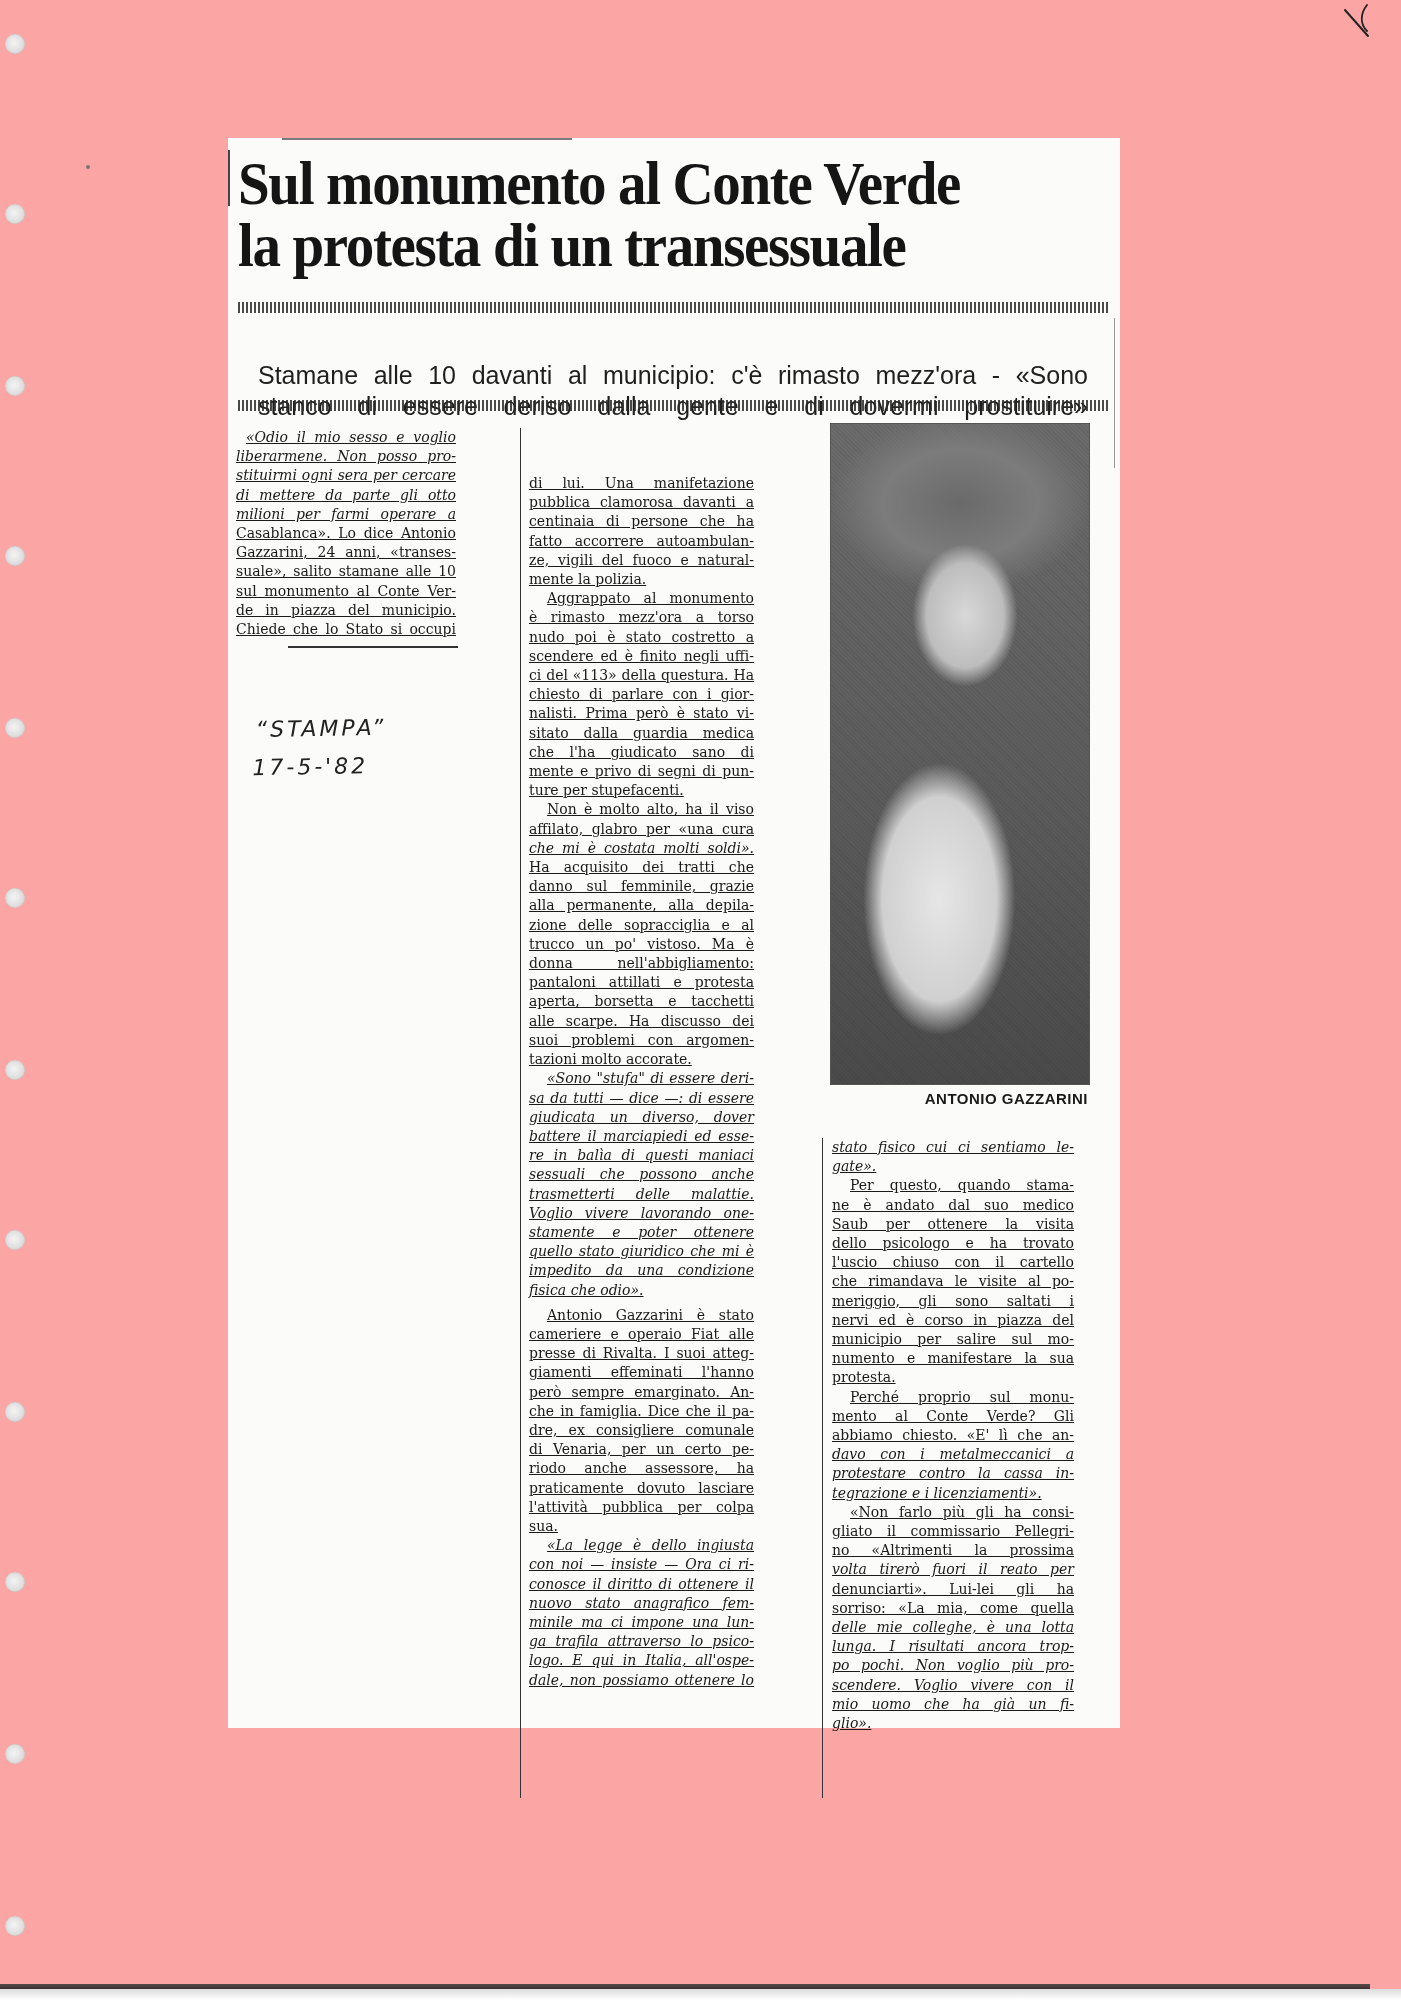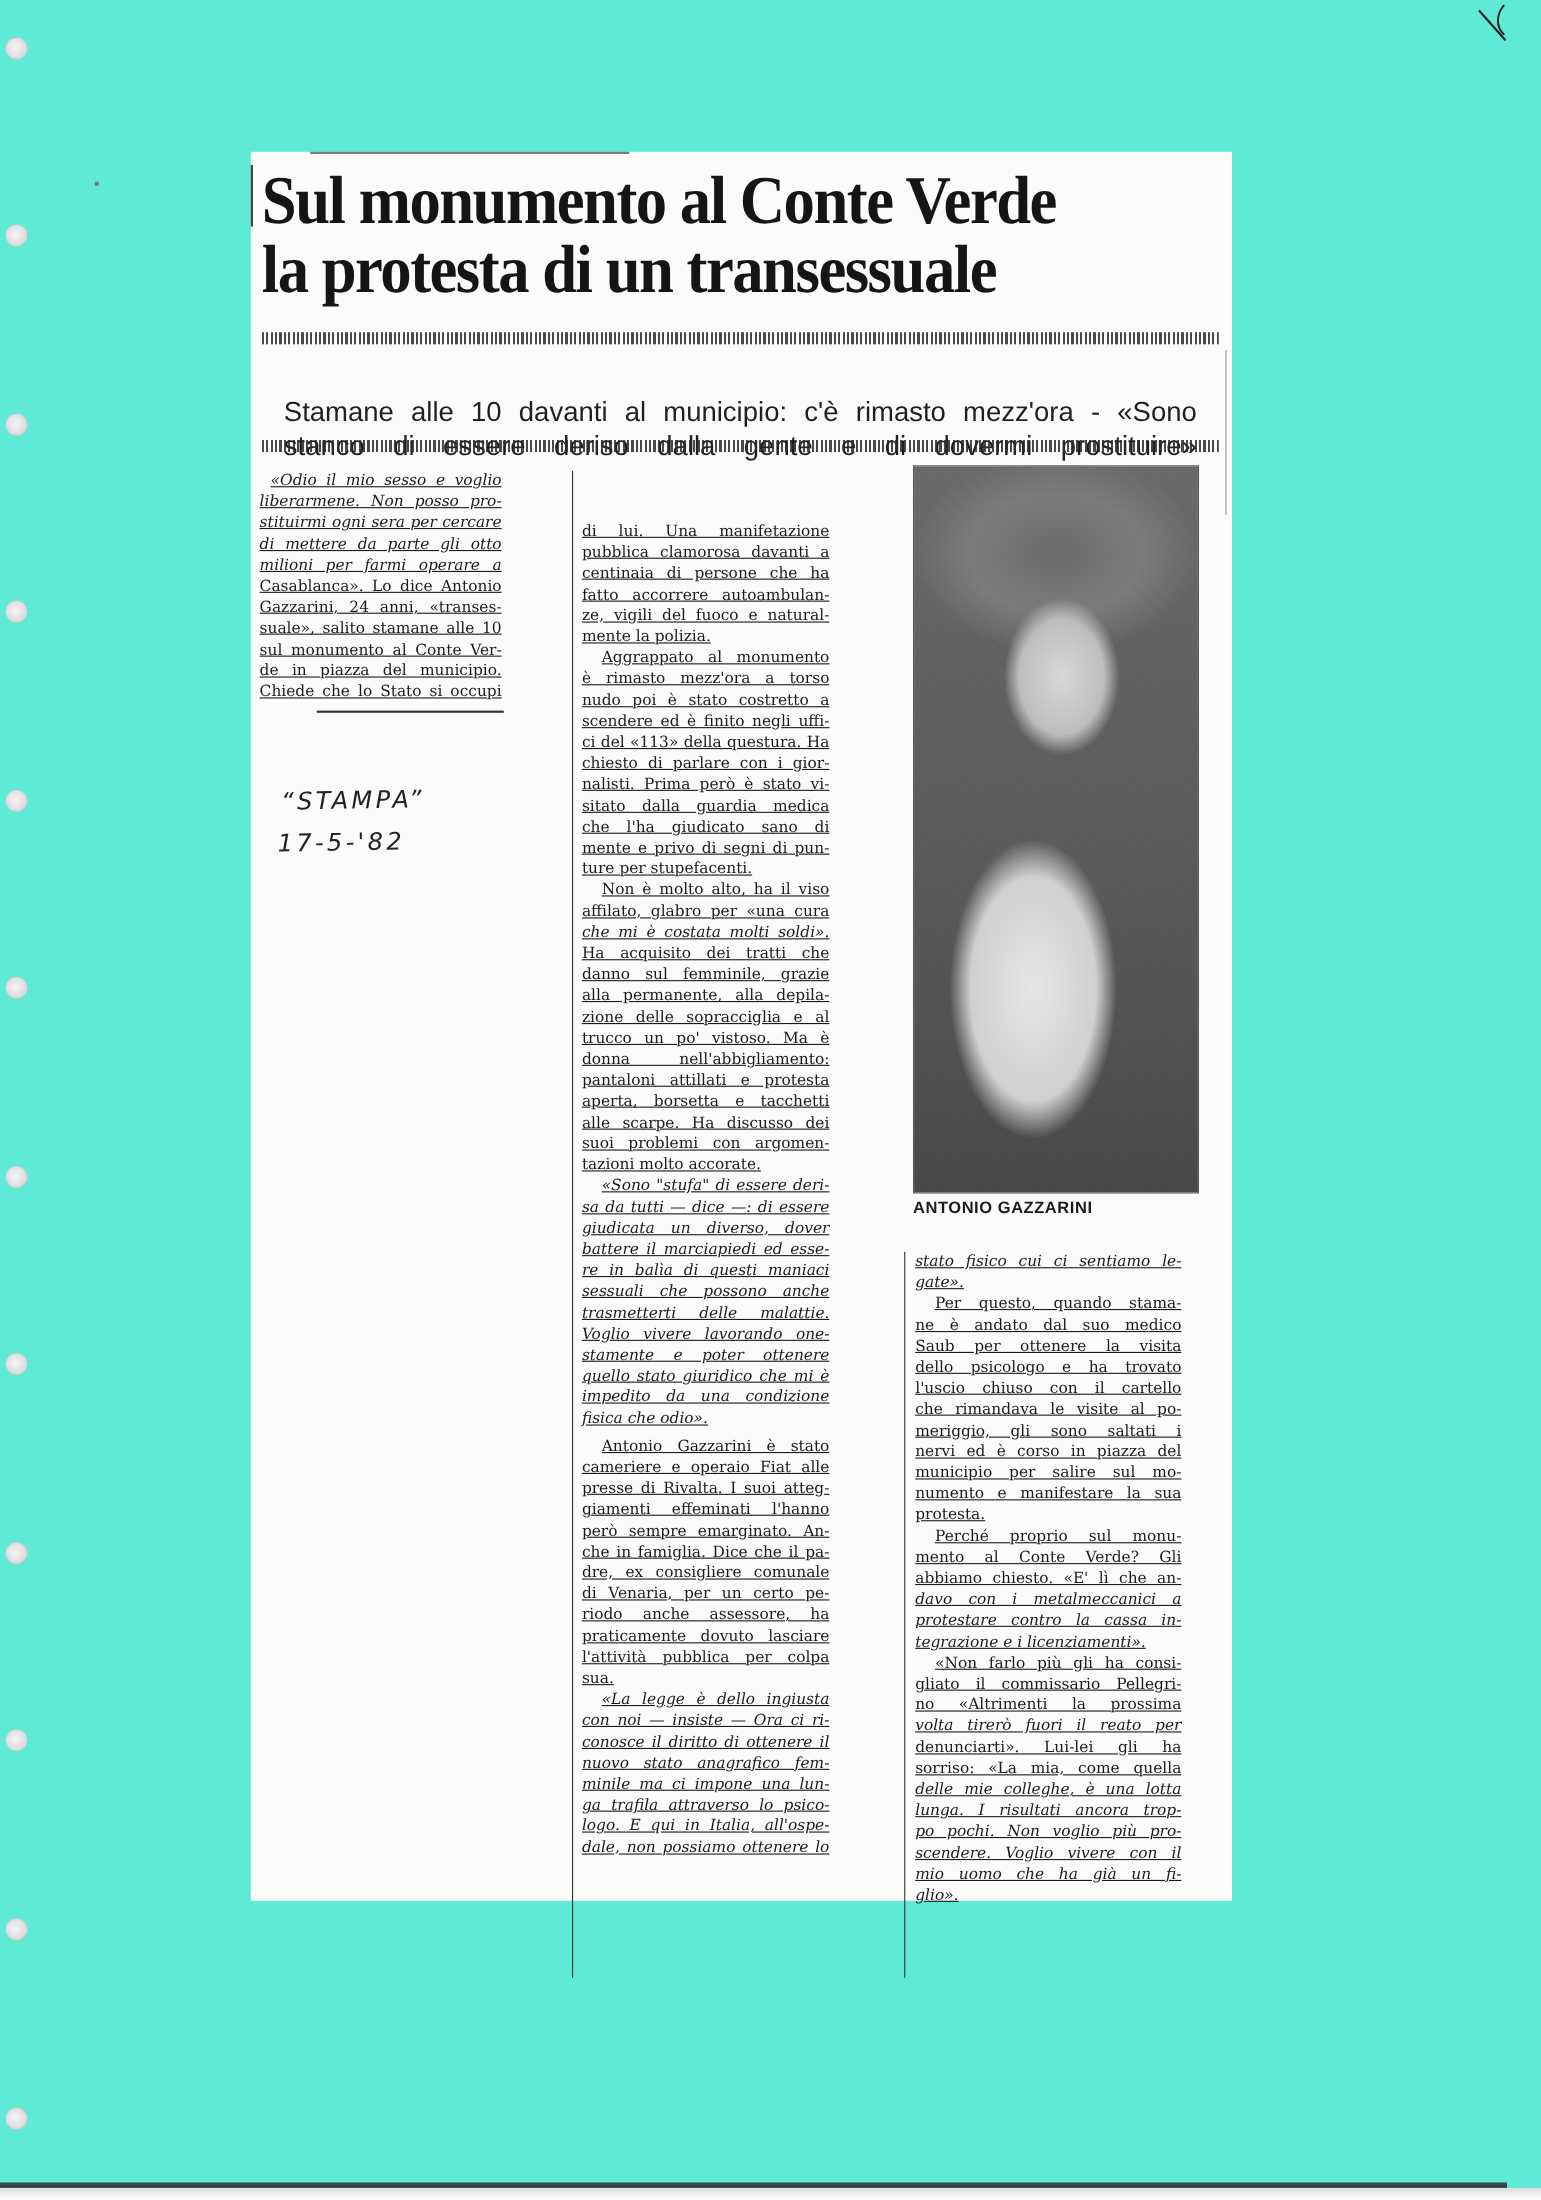--- a/index.html
+++ b/index.html
@@ -2,21 +2,21 @@
 <html><head>
 <meta charset="utf-8">
 <style>
   html, body { margin: 0; padding: 0; }
   body {
     width: 1401px; height: 2000px; position: relative; overflow: hidden;
     background: #ffffff;
     font-family: "DejaVu Serif", serif;
     color: #1a1a1a;
   }
-  .page { position: absolute; inset: 0; background: #5eead4; }
+  .page { position: absolute; inset: 0; background: #fca5a5; }
 
   
   .hole {
     position: absolute; left: 5px; width: 20px; height: 20px; border-radius: 50%;
     background: radial-gradient(circle at 45% 45%, #f4f4f4 0%, #dcdcdc 65%, #c8c8c8 100%);
     box-shadow: inset 0 0 2px rgba(0,0,0,0.15);
   }
 
   .corner-mark { position: absolute; left: 1340px; top: 4px; width: 40px; height: 36px; }
 
@@ -78,21 +78,21 @@
     position: absolute; left: 602px; top: 285px; width: 258px; height: 660px;
     background:
       radial-gradient(ellipse 70px 95px at 52% 29%, #d8d8d8 0%, #bdbdbd 55%, transparent 75%),
       radial-gradient(ellipse 95px 170px at 42% 72%, #e6e6e6 0%, #d0d0d0 60%, transparent 80%),
       radial-gradient(ellipse 130px 90px at 50% 12%, #6a6a6a 0%, #7c7c7c 60%, transparent 100%),
       repeating-linear-gradient(45deg, rgba(0,0,0,0.06) 0 1px, transparent 1px 3px),
       linear-gradient(180deg, #6b6b6b 0%, #5a5a5a 60%, #4a4a4a 100%);
     border: 1px solid #555;
   }
   .photo-caption {
-    position: absolute; left: 602px; top: 952px; width: 258px; text-align: left;
+    position: absolute; left: 602px; top: 952px; width: 258px; text-align: right;
     font-family: "Liberation Sans", sans-serif; font-weight: bold; font-size: 15px;
     letter-spacing: .5px; color: #1a1a1a;
   }
 
   .handnote {
     position: absolute; left: 252px; top: 710px;
     font-family: "DejaVu Sans", sans-serif; font-size: 22px; line-height: 38px;
     color: #222; letter-spacing: 3px; font-style: italic;
     transform: rotate(-1deg);
   }

